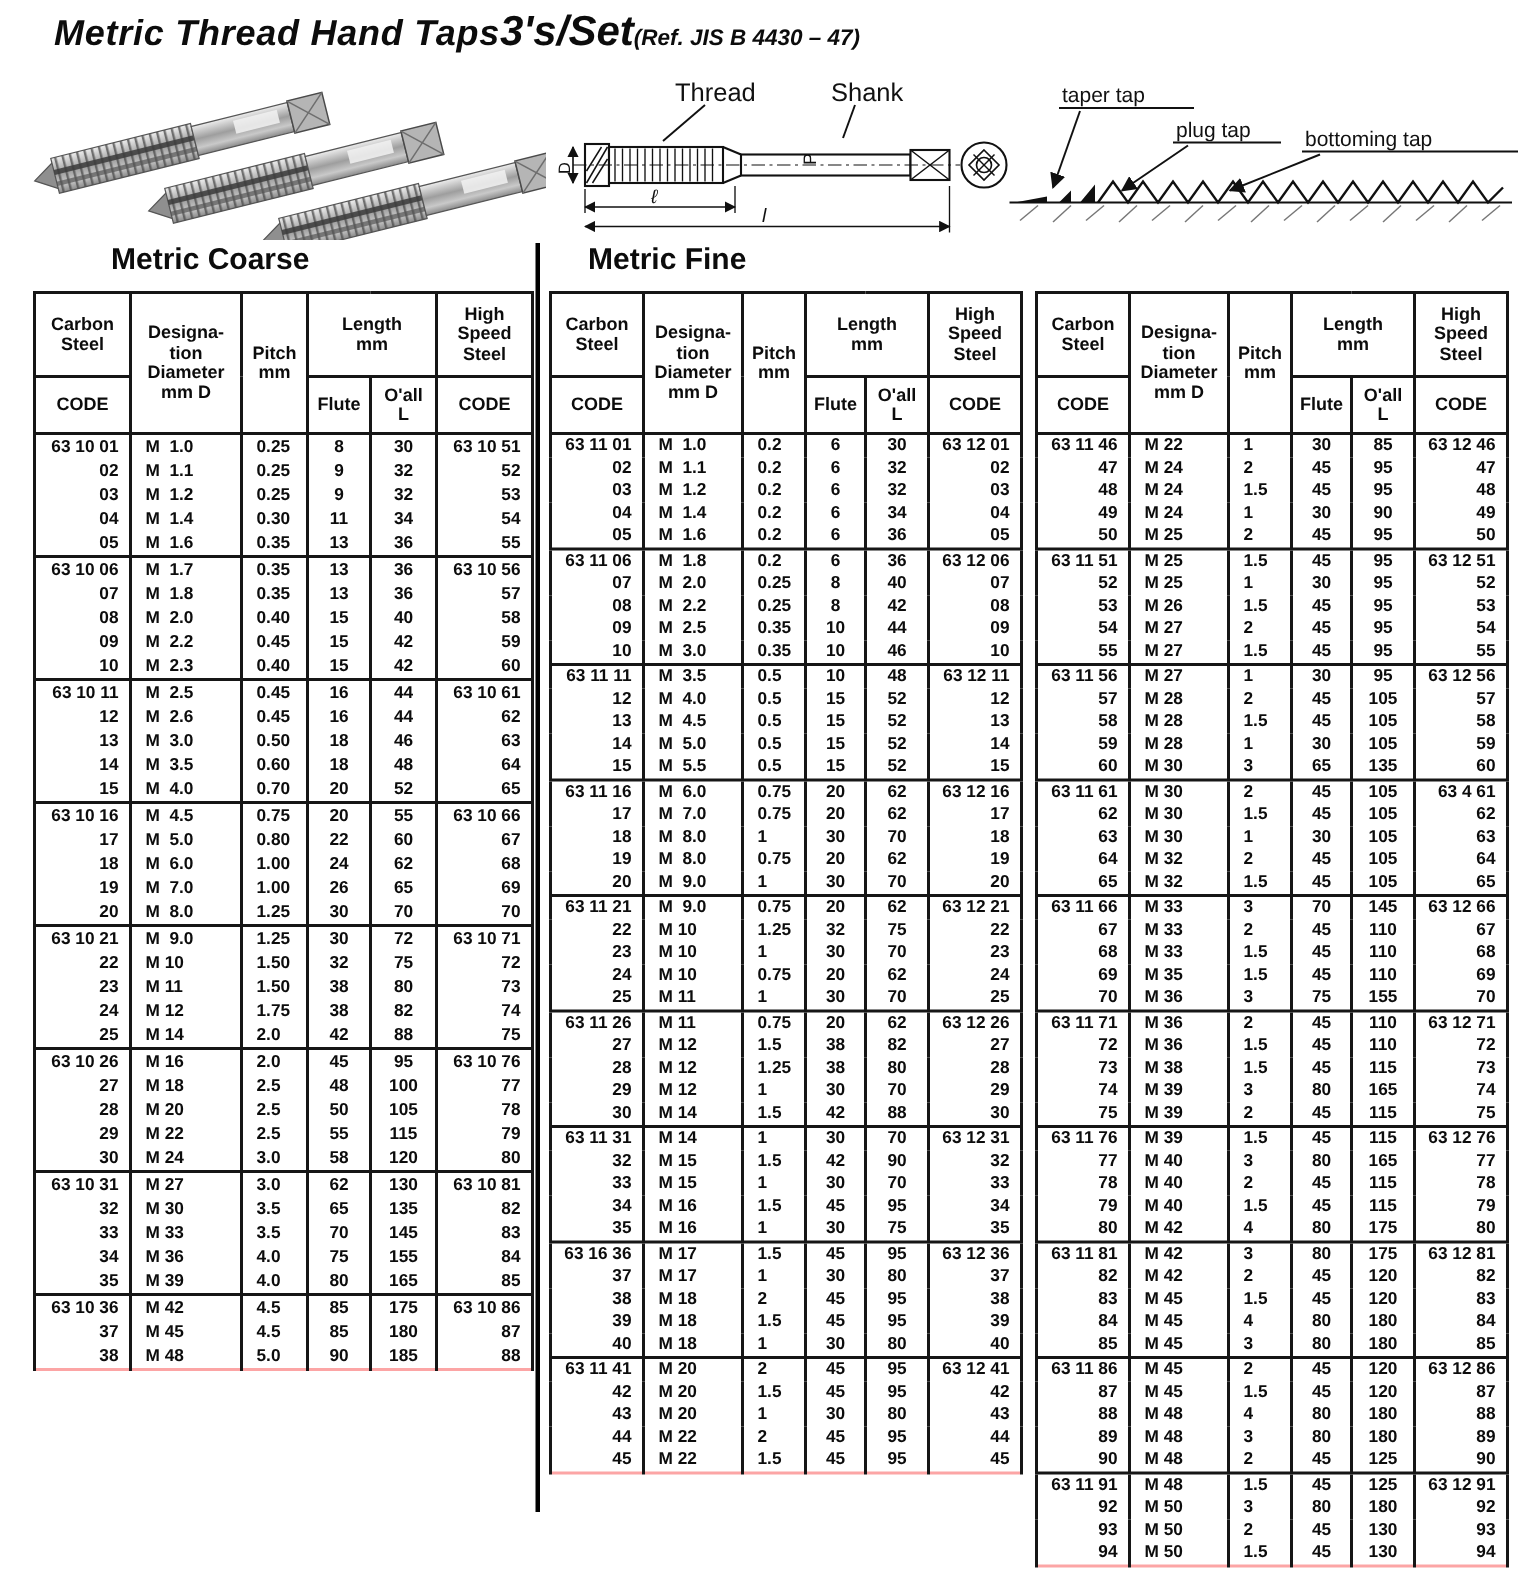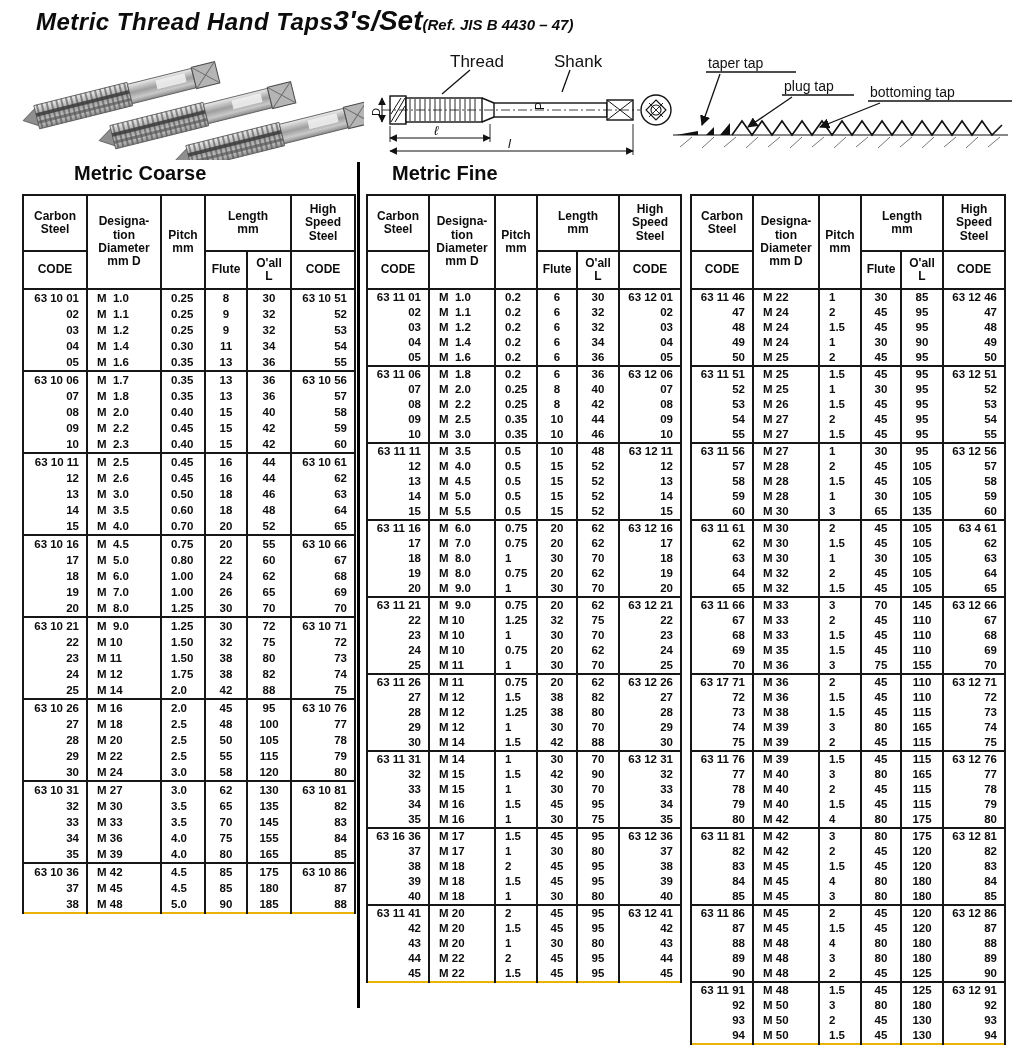--- a/index.html
+++ b/index.html
@@ -19,21 +19,21 @@
   
   .coarse-col{position:absolute;left:22px;top:160px;width:336px;}
   .fine-col{position:absolute;left:366px;top:160px;width:648px;}
   .divider{position:absolute;left:357px;top:162px;width:3px;height:846px;background:#000;}
   .section-title{font-size:20px;font-weight:bold;margin:2px 0 9px 0;}
   .coarse-col .section-title{padding-left:52px;}
   .fine-col .section-title{padding-left:26px;}
   .fine-tables{display:flex;gap:8px;align-items:flex-start;}
   
   .data-table{border-collapse:collapse;table-layout:fixed;background:#fff;}
-  .data-table{border:2px solid #eab308;}
+  .data-table{border:2px solid #fca5a5;}
   .data-table th{border:2px solid #161616;font-weight:bold;white-space:pre-line;
                  text-align:center;font-size:12px;line-height:1.12;padding:2px 2px;vertical-align:middle;}
   .data-table thead tr:first-child th{height:50px;}
   .data-table thead tr:last-child th{height:32px;}
   .th-left{text-align:left;padding-left:7px;}
   .data-table td{border-left:2px solid #161616;border-right:2px solid #161616;
                  padding:0 4px;font-weight:bold;font-size:11.5px;vertical-align:middle;}
   .data-table tbody tr:first-child td{border-top:2px solid #161616;}
   .coarse td{height:16px;line-height:16px;}
   .fine td{height:15px;line-height:15px;}
@@ -1206,21 +1206,21 @@
               <td class="col-code">70</td>
               <td class="col-desig">M 36</td>
               <td class="col-pitch">3</td>
               <td class="col-flute">75</td>
               <td class="col-oall">155</td>
               <td class="col-hss">70</td>
             </tr>
           </tbody>
           <tbody>
             <tr>
-              <td class="col-code">63 17 71</td>
+              <td class="col-code">63 11 71</td>
               <td class="col-desig">M 36</td>
               <td class="col-pitch">2</td>
               <td class="col-flute">45</td>
               <td class="col-oall">110</td>
               <td class="col-hss">63 12 71</td>
             </tr>
             <tr>
               <td class="col-code">72</td>
               <td class="col-desig">M 36</td>
               <td class="col-pitch">1.5</td>

